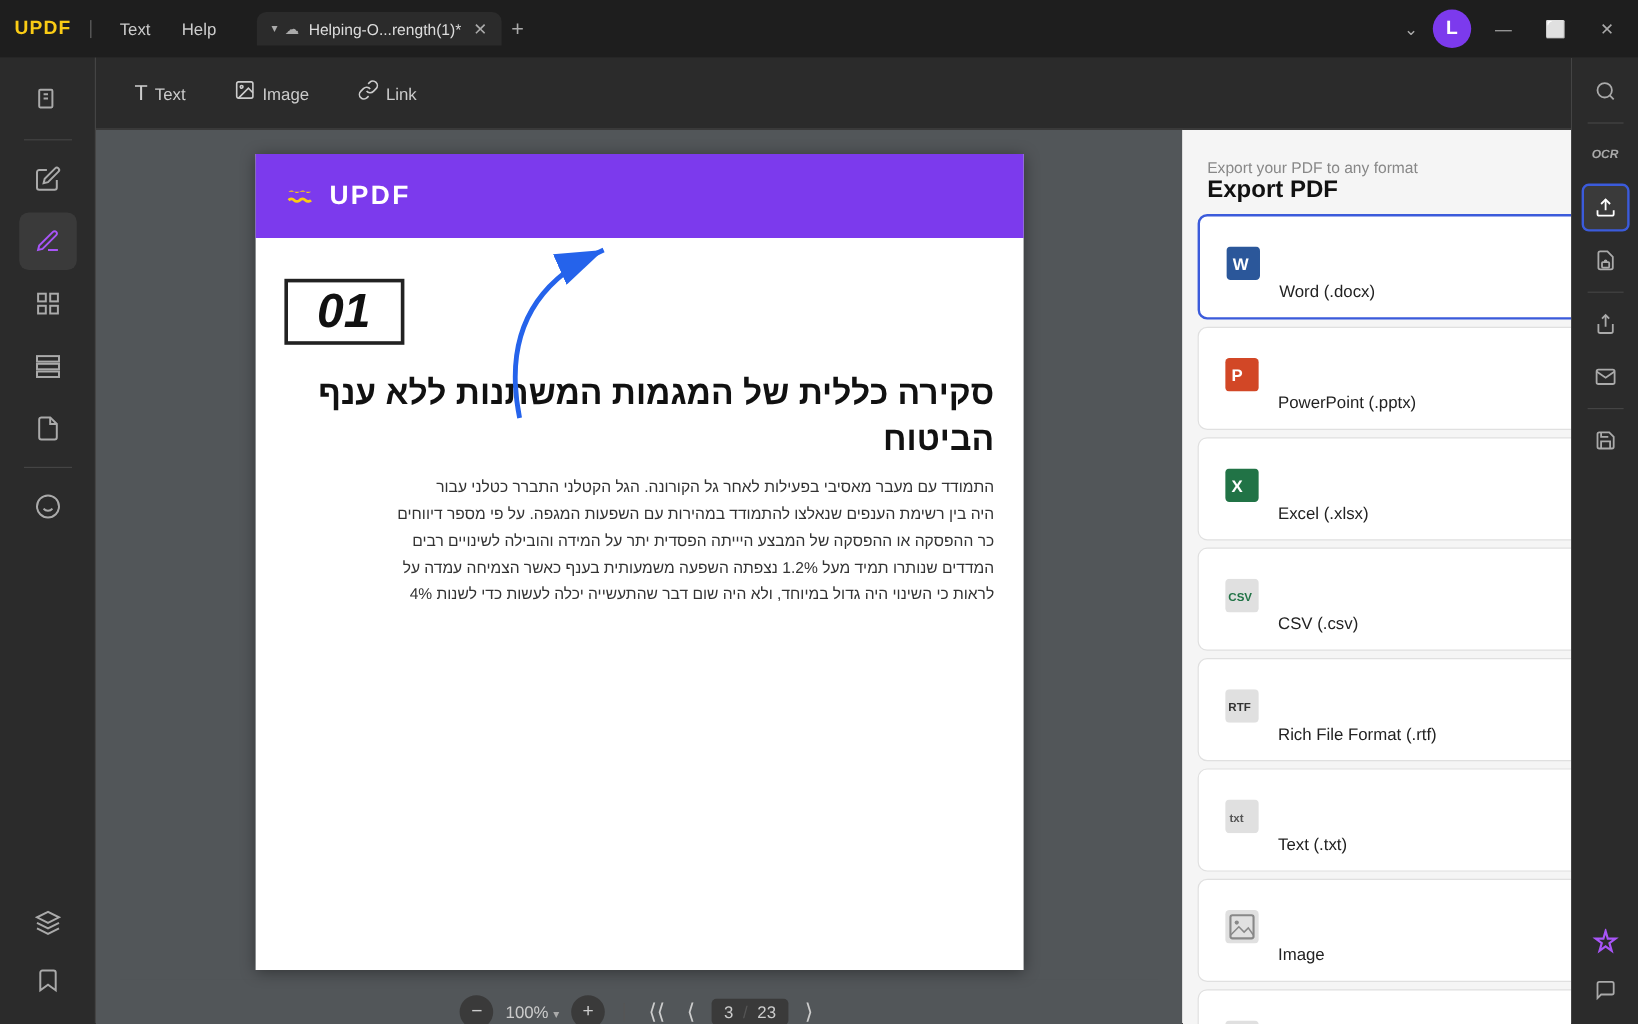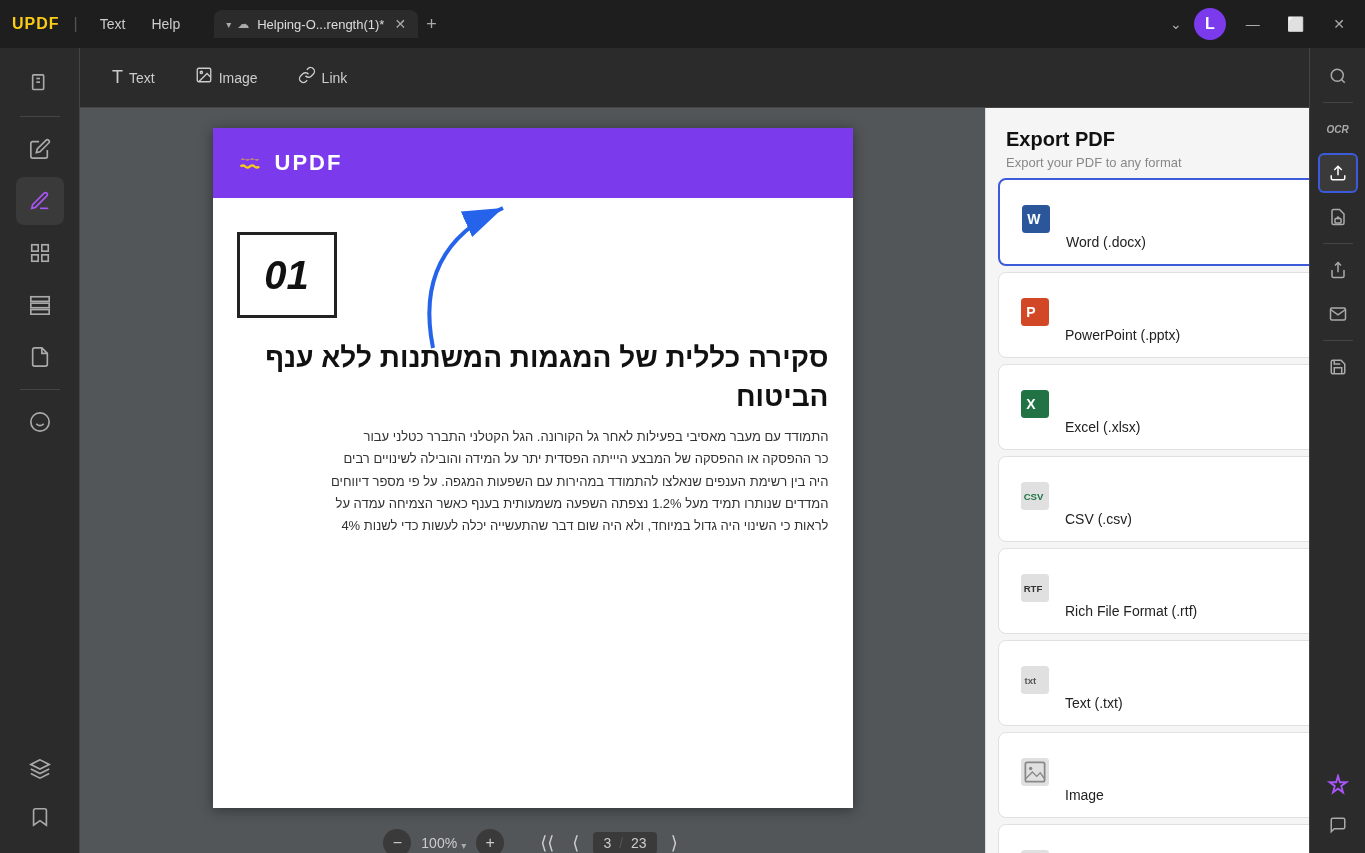--- a/index.html
+++ b/index.html
@@ -69,21 +69,21 @@
       box-shadow: 0 2px 12px rgba(0,0,0,0.4);
     }
     #pdf-header {
       background: #7c3aed; height: 70px; display: flex; align-items: center;
       padding: 0 24px; gap: 10px;
     }
     #pdf-logo-text { color: white; font-size: 22px; font-weight: bold; letter-spacing: 2px; }
     #pdf-content { padding: 24px 24px 0 24px; }
     #pdf-number-box {
       border: 3px solid #222; display: inline-flex; align-items: center; justify-content: center;
-      width: 100px; height: 86px; margin: 10px 0;
+      width: 100px; height: 55px; margin: 10px 0;
     }
     #pdf-number { font-size: 40px; font-style: italic; font-weight: bold; color: #111; }
     #pdf-title { font-size: 28px; font-weight: bold; color: #111; text-align: right; line-height: 1.4; margin: 10px 0; direction: rtl; }
     #pdf-body { font-size: 13px; color: #333; text-align: right; direction: rtl; line-height: 1.7; }
     .zoom-btn {
       width: 28px; height: 28px; border-radius: 50%; background: #3a3a3a;
       color: #ccc; border: none; cursor: pointer; display: flex; align-items: center;
       justify-content: center; font-size: 16px;
     }
     #zoom-value {
@@ -275,22 +275,22 @@
               </svg>
             <span id="pdf-logo-text" style="color:white;font-size:22px;font-weight:bold;letter-spacing:2px;">UPDF</span>
           </div>
           <div id="pdf-content">
             <div id="pdf-number-box">
               <span id="pdf-number">01</span>
             </div>
             <div id="pdf-title">סקירה כללית של המגמות המשתנות ללא ענף הביטוח</div>
             <div id="pdf-body">
               <div>התמודד עם מעבר מאסיבי בפעילות לאחר גל הקורונה. הגל הקטלני התברר כטלני עבור</div>
+              <div>היה בין רשימת הענפים שנאלצו להתמודד במהירות עם השפעות המגפה. על פי מספר דיווחים</div>
               <div>כר ההפסקה או ההפסקה של המבצע היייתה הפסדית יתר על המידה והובילה לשינויים רבים</div>
-              <div>היה בין רשימת הענפים שנאלצו להתמודד במהירות עם השפעות המגפה. על פי מספר דיווחים</div>
               <div>המדדים שנותרו תמיד מעל 1.2% נצפתה השפעה משמעותית בענף כאשר הצמיחה עמדה על</div>
               <div>לראות כי השינוי היה גדול במיוחד, ולא היה שום דבר שהתעשייה יכלה לעשות כדי לשנות 4%</div>
             </div>
           </div>
 
           <div style="position:absolute;top:60px;left:160px;pointer-events:none;">
             <svg width="200" height="180" viewBox="0 0 200 180">
               <defs>
                 <marker id="arrowhead" markerWidth="10" markerHeight="7" refX="10" refY="3.5" orient="auto">
                   <polygon points="0 0, 10 3.5, 0 7" fill="#2563eb"></polygon>
@@ -315,22 +315,22 @@
             <span>3</span>
             <span id="page-sep">/</span>
             <span>23</span>
           </div>
           <span class="nav-btn">⟩</span>
         </div>
       </div>
 
       <div id="export-panel">
         <div id="export-header">
+          <div id="export-subtitle">Export your PDF to any format</div>
           <div id="export-title">Export PDF</div>
-          <div id="export-subtitle">Export your PDF to any format</div>
         </div>
 
         <div class="export-item selected">
           <span class="export-item-icon word-icon">
             <svg width="28" height="28" viewBox="0 0 32 32">
                 <rect width="32" height="32" rx="4" fill="#2b579a"></rect>
                 <text x="6" y="22" font-size="16" fill="white" font-weight="bold">W</text>
               </svg>
           </span>
           <span class="export-item-label">Word (.docx)</span>

